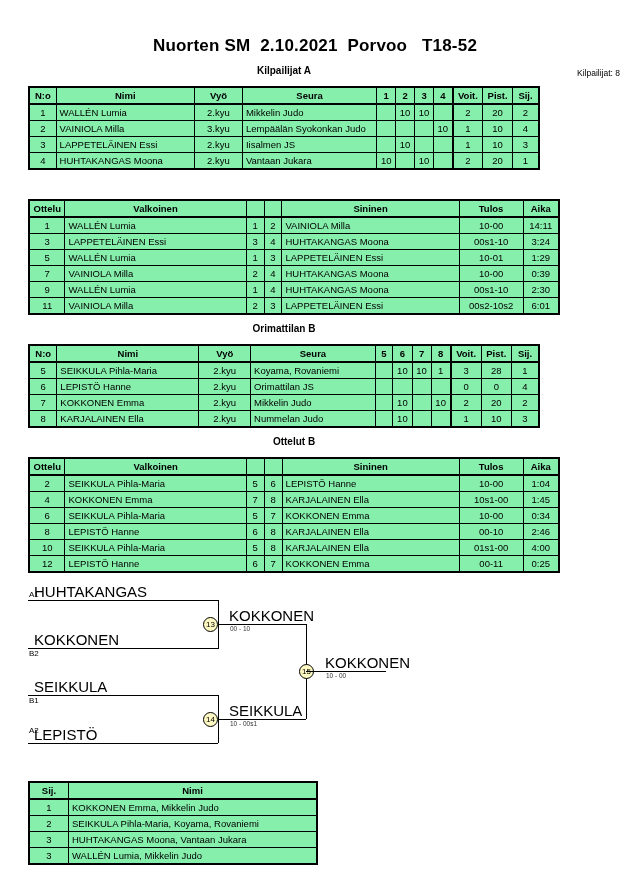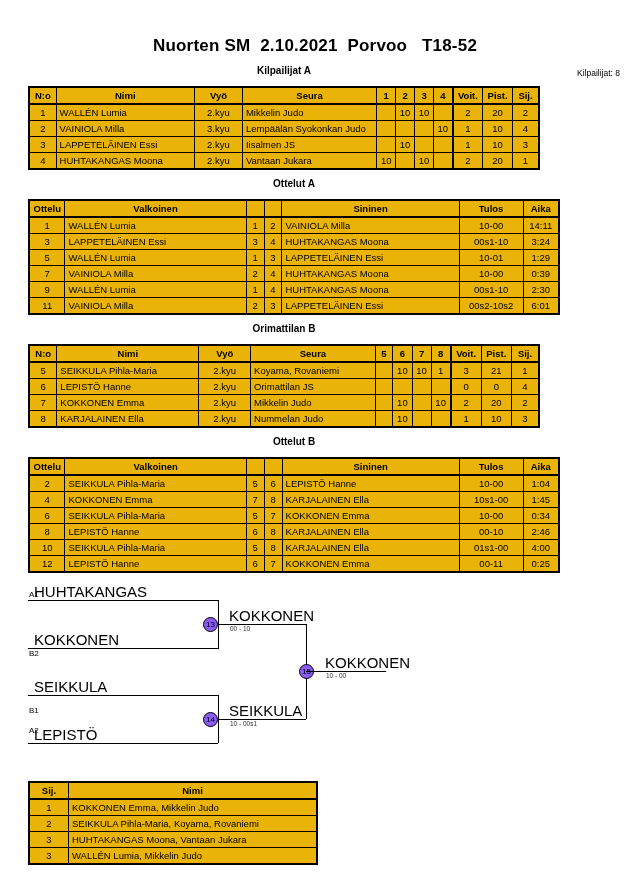--- a/index.html
+++ b/index.html
@@ -31,21 +31,21 @@
     position: absolute;
     font-size: 10px; font-weight: bold;
     text-align: center;
   }
 
   
   .tbl {
     position: absolute;
     border-collapse: collapse;
     border: 2px solid #000;
-    background: #eab308;
+    background: #86efac;
     font-size: 9.5px;
   }
   .tbl th, .tbl td {
     border: 1px solid #000;
     padding: 1px 3px;
     height: 15px;
     line-height: 13px;
     white-space: nowrap;
     overflow: hidden;
   }
@@ -71,21 +71,21 @@
   }
   .bk-score {
     position: absolute; font-size: 6.5px; line-height: 8px; white-space: nowrap;
     color: #333;
   }
   .bk-circle {
     position: absolute;
     width: 15px; height: 15px;
     border: 1px solid #000;
     border-radius: 50%;
-    background: #8b5cf6;
+    background: #fef9c3;
     font-size: 8px;
     line-height: 13px;
     text-align: center;
     font-weight: normal;
   }
 </style>
 </head>
 <body>
 
 <div id="page">
@@ -172,21 +172,20 @@
           <td class="c"></td>
           <td class="c">10</td>
           <td class="c"></td>
           <td class="c thick-l">2</td>
           <td class="c">20</td>
           <td class="c">1</td>
         </tr>
       </tbody>
   </table>
 
-  <div class="section-caption" style="left:28px; top:178px; width:532px;">Ottelut A</div>
   <table class="tbl" id="tbl-matches-a" style="left:28px; top:199px; width:532px;">
     <colgroup>
       <col style="width:36px">
         <col style="width:182px">
         <col style="width:18px">
         <col style="width:18px">
       <col style="width:178px">
         <col style="width:64px">
         <col style="width:36px">
     </colgroup>
@@ -293,21 +292,21 @@
         <tr>
           <td class="c">5</td>
           <td class="l">SEIKKULA Pihla-Maria</td>
           <td class="c">2.kyu</td>
           <td class="l">Koyama, Rovaniemi</td>
           <td class="c"></td>
           <td class="c">10</td>
           <td class="c">10</td>
           <td class="c">1</td>
           <td class="c thick-l">3</td>
-          <td class="c">21</td>
+          <td class="c">28</td>
           <td class="c">1</td>
         </tr>
         <tr>
           <td class="c">6</td>
           <td class="l">LEPISTÖ Hanne</td>
           <td class="c">2.kyu</td>
           <td class="l">Orimattilan JS</td>
           <td class="c"></td>
           <td class="c"></td>
           <td class="c"></td>
@@ -436,21 +435,21 @@
     <div class="bk-seed" style="left:29px; top:71px;">B2</div>
 
     <div class="bk-line bk-v" style="left:218px; top:22px; height:49px;"></div>
     <div class="bk-circle" style="left:203px; top:39px;">13</div>
     <div class="bk-name" style="left:229px; top:32px;">KOKKONEN</div>
     <div class="bk-line bk-h" style="left:218px; top:46px; width:88px;"></div>
     <div class="bk-score" style="left:230px; top:47px;">00 - 10</div>
 
     <div class="bk-name" style="left:34px; top:103px;">SEIKKULA</div>
     <div class="bk-line bk-h" style="left:28px; top:117px; width:190px;"></div>
-    <div class="bk-seed" style="left:29px; top:128px;">B1</div>
+    <div class="bk-seed" style="left:29px; top:118px;">B1</div>
 
     <div class="bk-name" style="left:34px; top:151px;">LEPISTÖ</div>
     <div class="bk-line bk-h" style="left:28px; top:165px; width:190px;"></div>
     <div class="bk-seed" style="left:29px; top:148px;">A2</div>
 
     <div class="bk-line bk-v" style="left:218px; top:117px; height:48px;"></div>
     <div class="bk-circle" style="left:203px; top:134px;">14</div>
     <div class="bk-name" style="left:229px; top:127px;">SEIKKULA</div>
     <div class="bk-line bk-h" style="left:218px; top:141px; width:88px;"></div>
     <div class="bk-score" style="left:230px; top:142px;">10 - 00s1</div>

